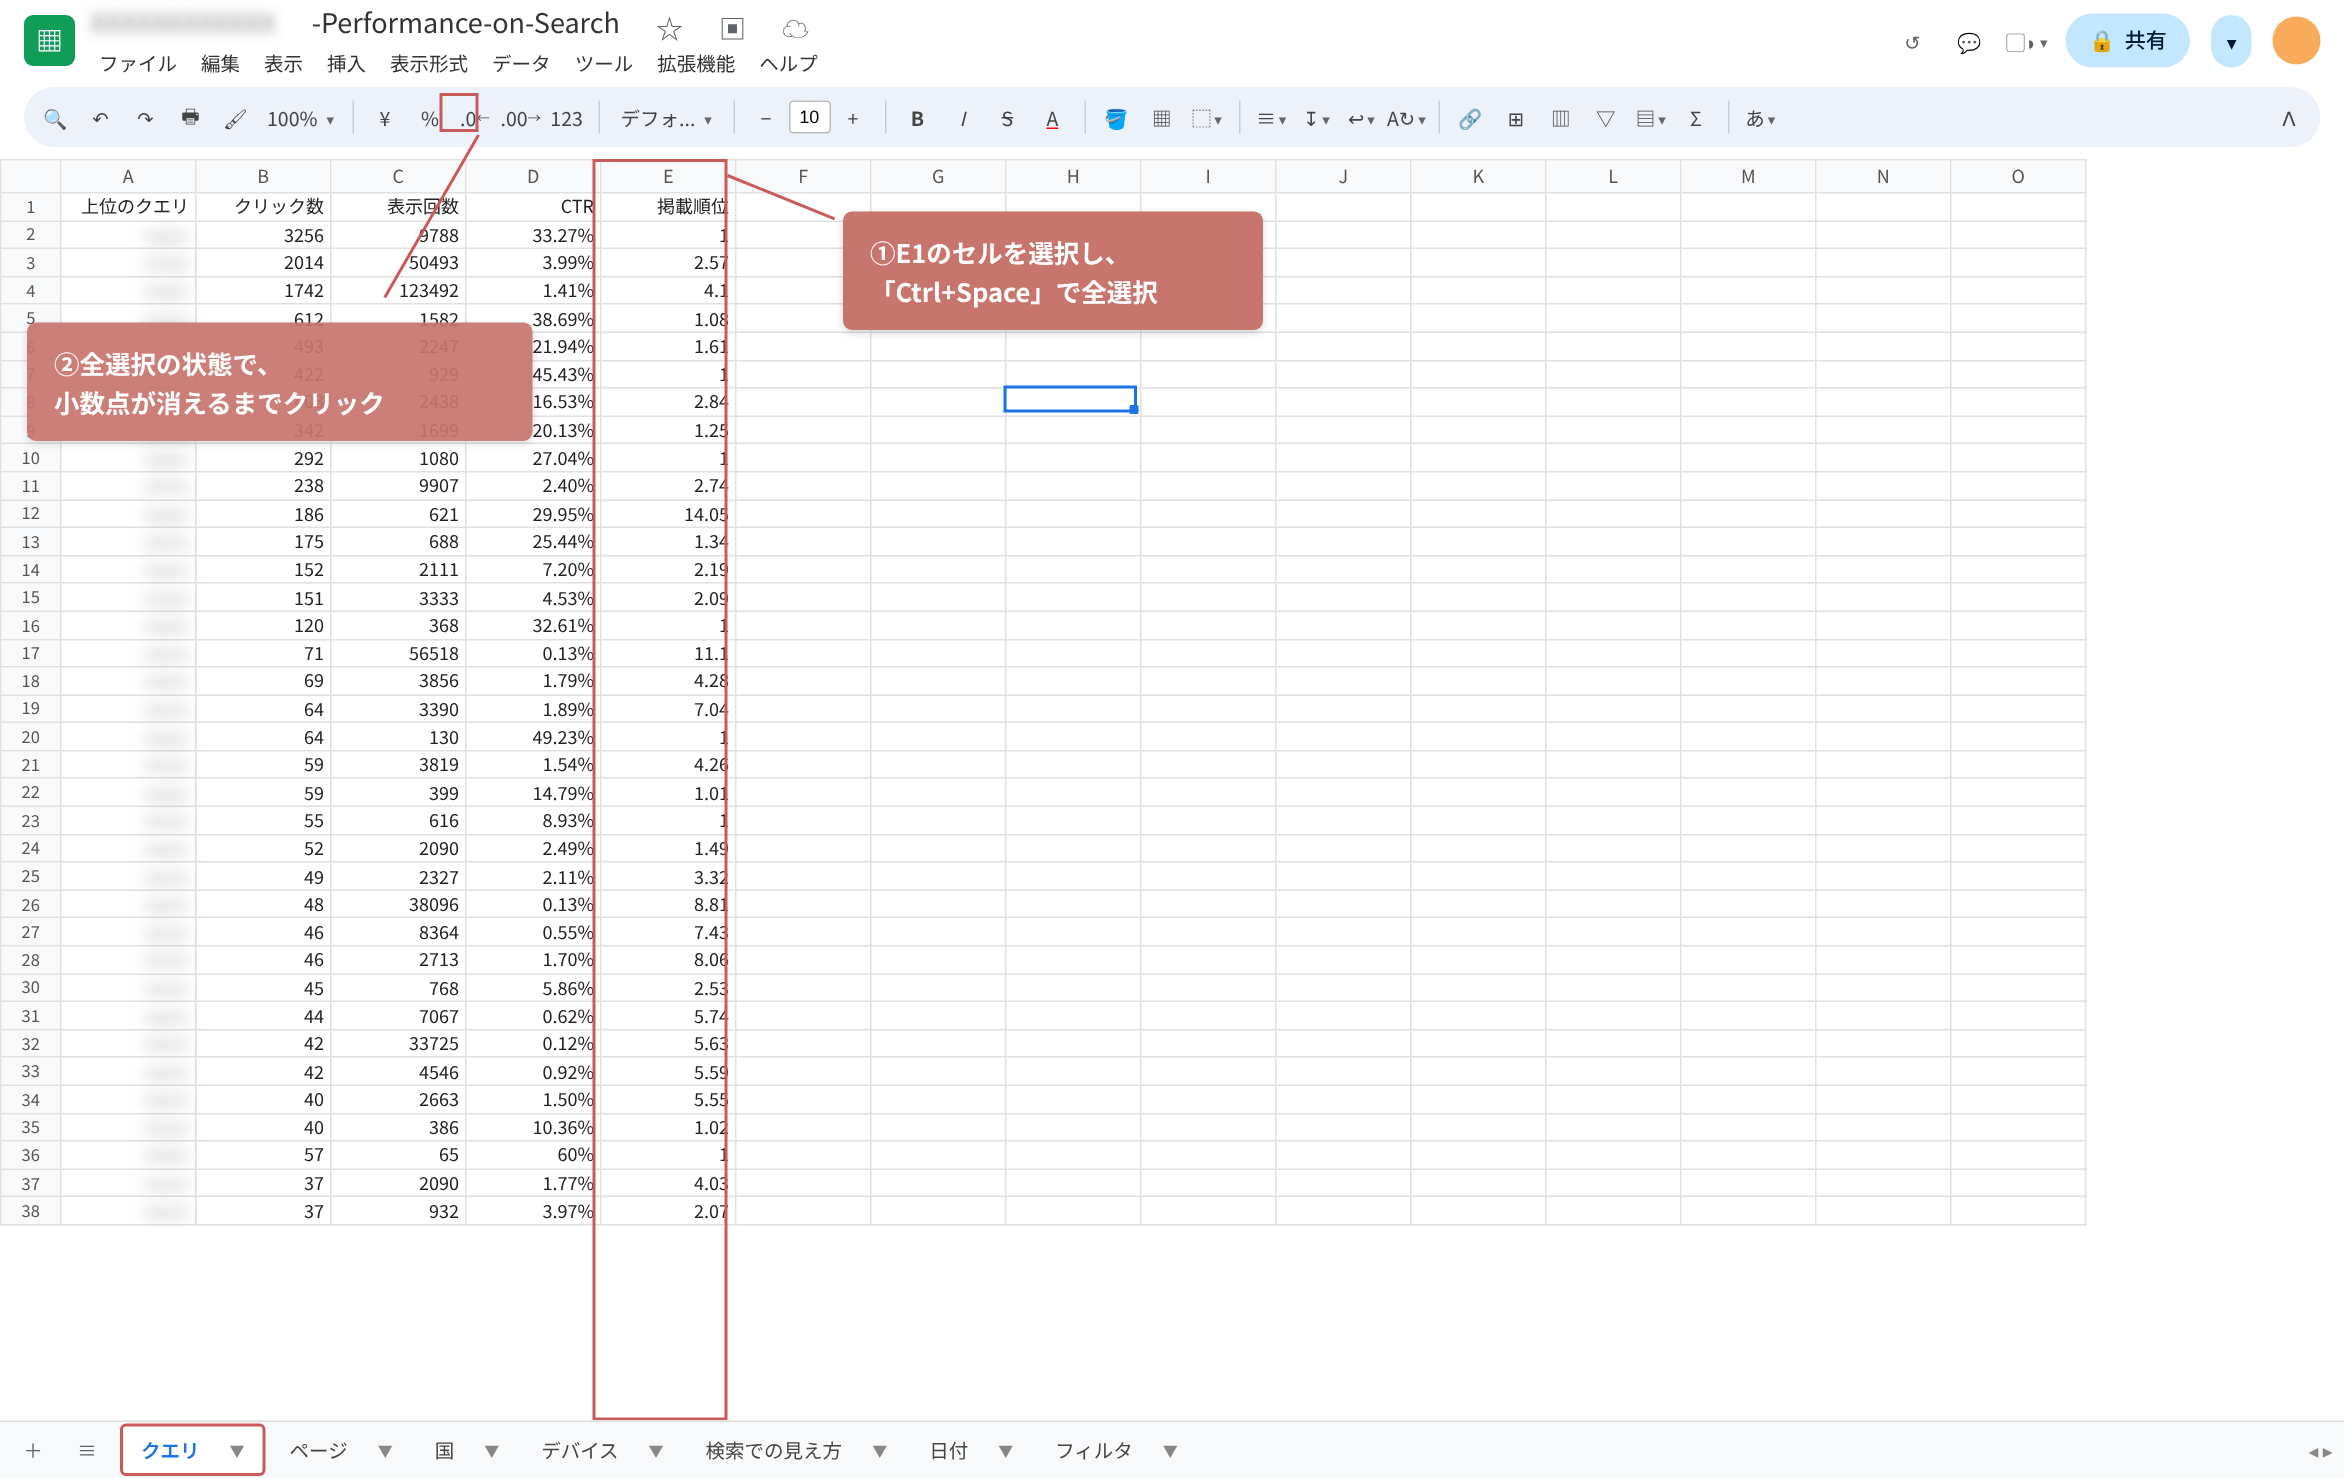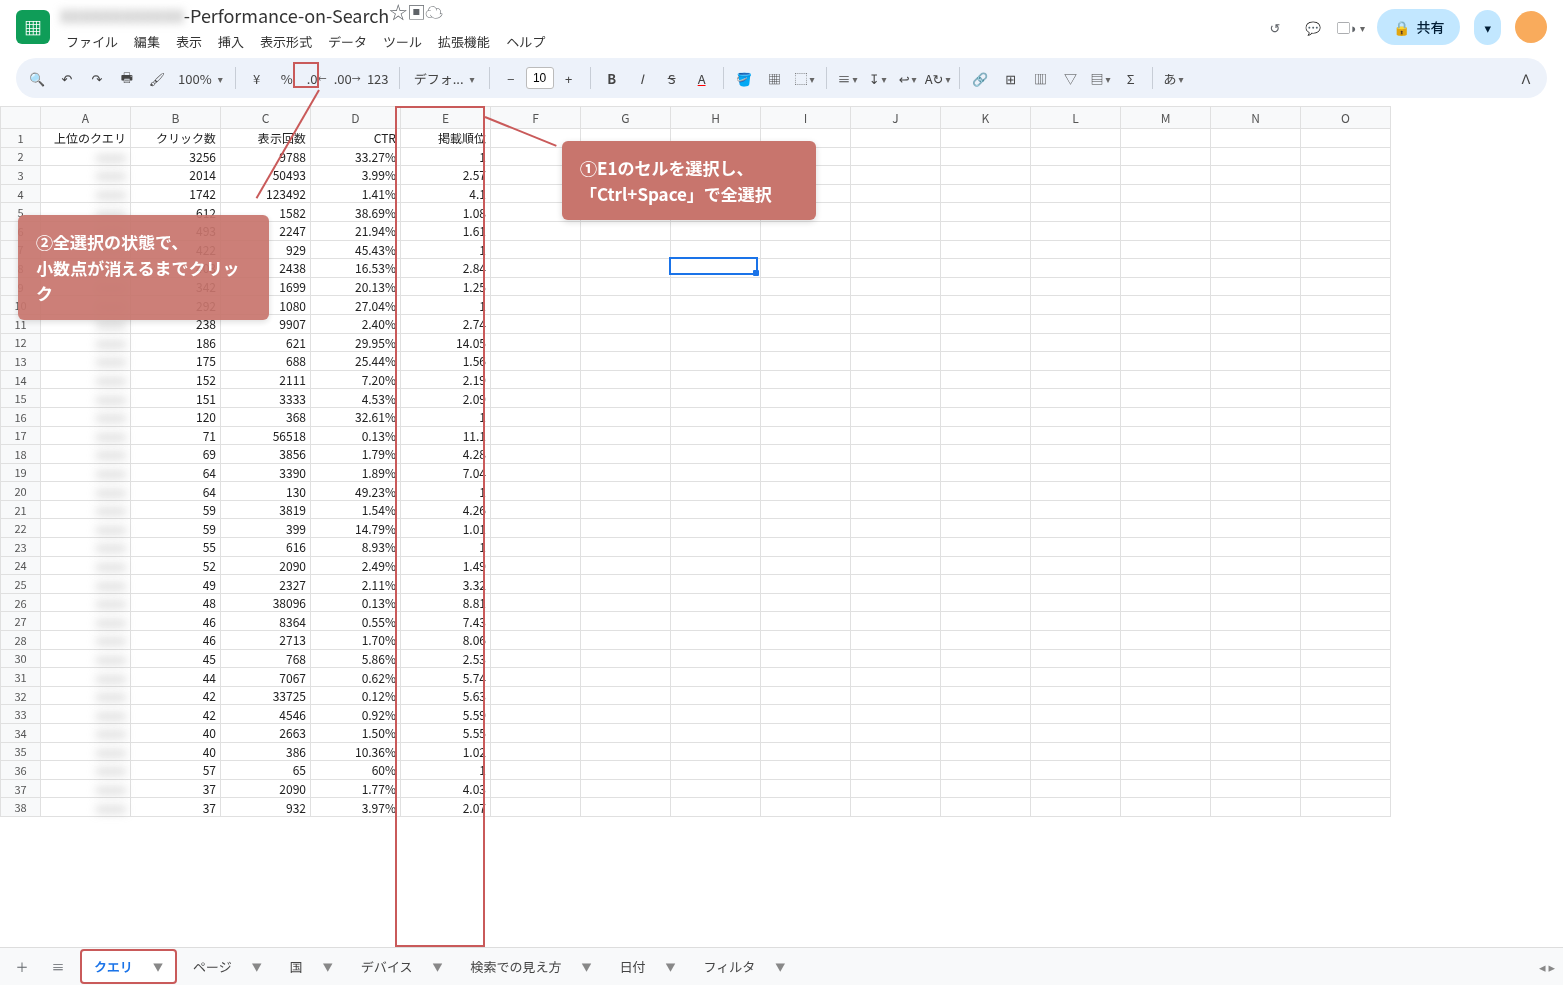--- a/index.html
+++ b/index.html
@@ -1,20 +1,20 @@
 <!DOCTYPE html>
 <html><head>
 <meta charset="utf-8">
 <style>
 *{box-sizing:border-box;margin:0;padding:0}
 body{font-family:"Hiragino Sans","Noto Sans JP",Arial,sans-serif;font-size:13px;color:#222;background:#fff;width:1563px;height:985px;overflow:hidden;position:relative}
 .hdr{display:flex;align-items:center;height:54px;padding:0 16px;gap:10px}
 .logo{width:34px;height:34px;background:#0f9d58;border-radius:6px;display:flex;align-items:center;justify-content:center;color:#fff;font-size:18px;font-weight:bold}
 .title-area{display:flex;flex-direction:column;gap:2px}
-.doc-title{display:flex;align-items:flex-start;gap:0;font-size:18px;color:#333}
+.doc-title{display:flex;align-items:flex-end;gap:24px;font-size:18px;color:#333}
 .doc-title .blur{filter:blur(4px);color:#888}
 .doc-title .icon{width:18px;height:18px;display:flex;align-items:center;justify-content:center;color:#5f6368}
 .menubar{display:flex;gap:4px;font-size:13px;color:#333}
 .menubar span{padding:2px 6px;cursor:pointer}
 .hdr-right{margin-left:auto;display:flex;align-items:center;gap:14px}
 .hdr-right .ic{width:24px;height:24px;display:flex;align-items:center;justify-content:center;color:#5f6368;cursor:pointer}
 .share-btn{display:flex;align-items:center;gap:6px;background:#c2e7ff;border-radius:30px;padding:8px 16px;font-size:14px;font-weight:500;color:#001d35;cursor:pointer}
 .share-dd{background:#c2e7ff;border-radius:30px;padding:8px 10px;color:#001d35;cursor:pointer}
 .avatar{width:32px;height:32px;border-radius:50%;background:#f9ab5c}
 .toolbar{display:flex;align-items:center;height:40px;margin:4px 16px 8px;padding:0 8px;background:#edf2fa;border-radius:24px;gap:4px;font-size:13px;color:#444}
@@ -32,22 +32,22 @@
 th{background:#f8f9fa;font-weight:normal;color:#555;text-align:center}
 .corner{width:40px;background:#f8f9fa}
 .colhdr{height:22px;font-size:12px}
 .rowhdr{width:40px;text-align:center;color:#555;background:#f8f9fa;font-size:11px}
 .num{text-align:right}
 .txt{text-align:right}
 .blurcell{filter:blur(5px);color:#999}
 .colE-hl{position:absolute;top:0;left:395px;width:90px;height:100%;border:2px solid #c95a5a;pointer-events:none}
 .dec-hl{position:absolute;top:62px;left:293px;width:26px;height:26px;border:2px solid #c95a5a;pointer-events:none}
 .callout{position:absolute;background:#c8756d;color:#fff;padding:14px 18px;border-radius:6px;font-size:17px;font-weight:bold;line-height:1.5;box-shadow:0 2px 6px rgba(0,0,0,.15)}
-.callout1{top:141px;left:562px;width:254px}
-.callout2{top:215px;left:18px;width:251px;opacity:.92}
+.callout1{top:141px;left:562px;width:280px}
+.callout2{top:215px;left:18px;width:337px;opacity:.92}
 .line1{position:absolute;top:116px;left:485px;width:77px;height:2px;background:#c95a5a;transform-origin:left;transform:rotate(22deg)}
 .line2{position:absolute;top:90px;left:318px;width:2px;height:125px;background:#c95a5a;transform-origin:top;transform:rotate(30deg)}
 .sel-cell{position:absolute;border:2px solid #1a73e8;pointer-events:none}
 .sel-cell::after{content:"";position:absolute;right:-3px;bottom:-3px;width:6px;height:6px;background:#1a73e8;border-radius:1px}
 .tabbar{position:absolute;bottom:0;left:0;right:0;height:38px;display:flex;align-items:center;background:#f8f9fa;border-top:1px solid #ddd;padding:0 8px;gap:8px;font-size:13px}
 .tabbar .tb-ic{width:28px;height:28px;display:flex;align-items:center;justify-content:center;color:#5f6368;cursor:pointer;border-radius:4px}
 .sheet-tab{display:flex;align-items:center;gap:20px;padding:6px 12px;border-radius:4px;cursor:pointer;color:#444}
 .sheet-tab.active{color:#1a73e8;font-weight:600;border:2px solid #c95a5a;border-radius:4px;background:#fff}
 .sheet-tab .dd-ar{font-size:10px;color:#888}
 .nav-arrows{margin-left:auto;display:flex;gap:6px;color:#888}
@@ -390,21 +390,21 @@
           <td></td>
           <td></td>
           <td></td>
         </tr>
         <tr>
           <td class="rowhdr">13</td>
           <td class="txt blurcell">xxxxx</td>
           <td class="num">175</td>
           <td class="num">688</td>
           <td class="num">25.44%</td>
-          <td class="num">1.56</td>
+          <td class="num">1.34</td>
           <td></td>
           <td></td>
           <td></td>
           <td></td>
           <td></td>
           <td></td>
           <td></td>
           <td></td>
           <td></td>
           <td></td>

